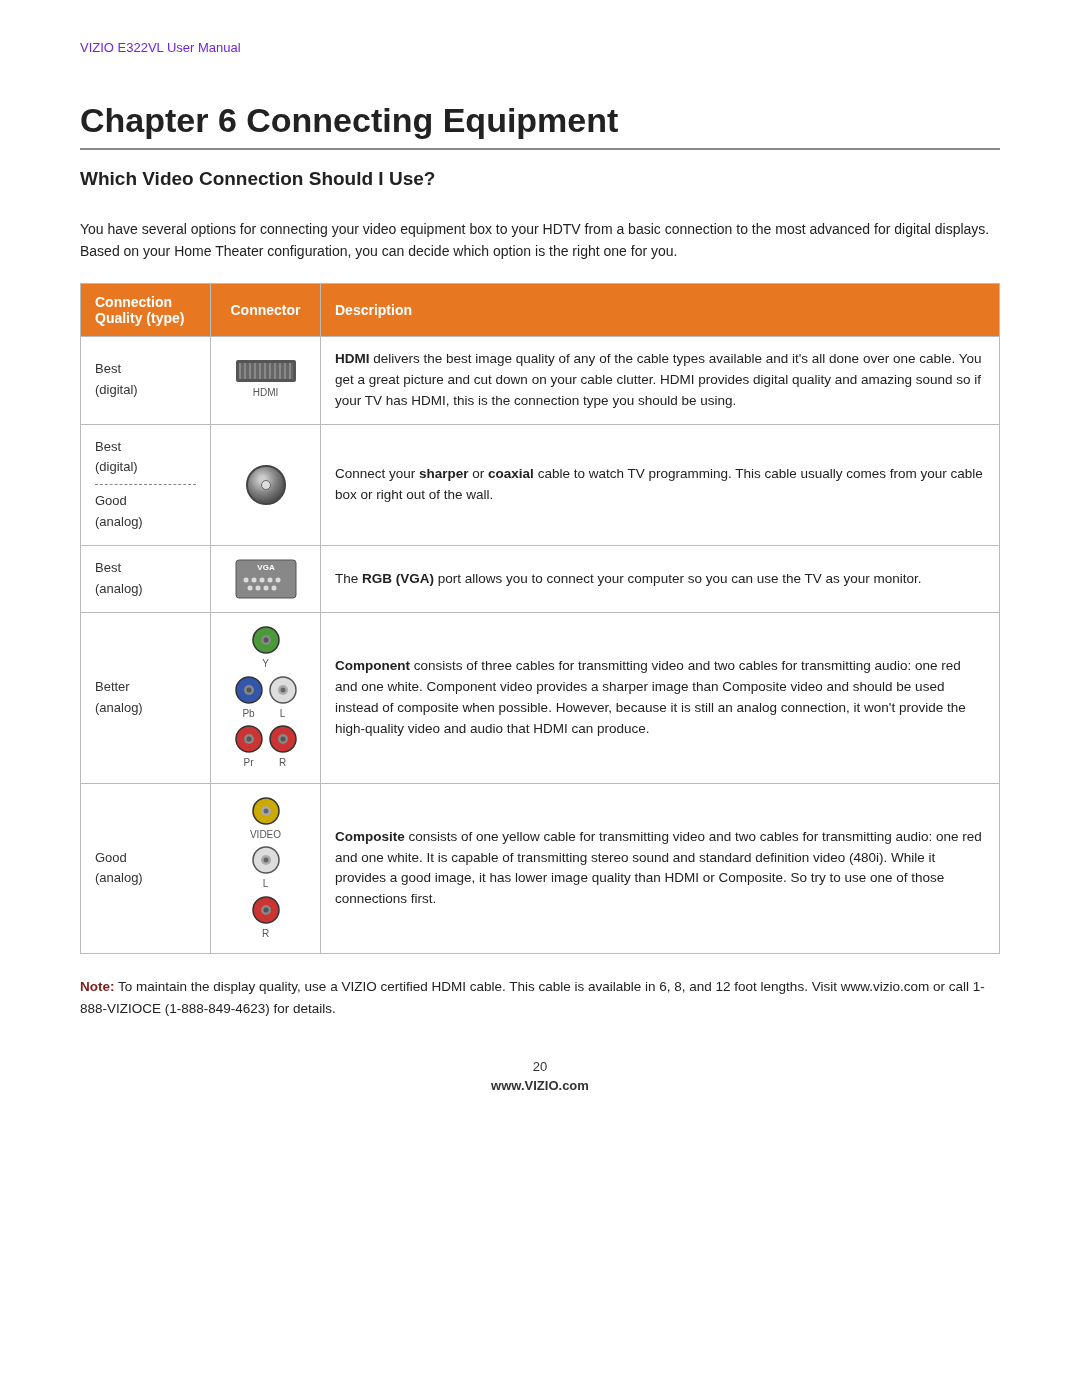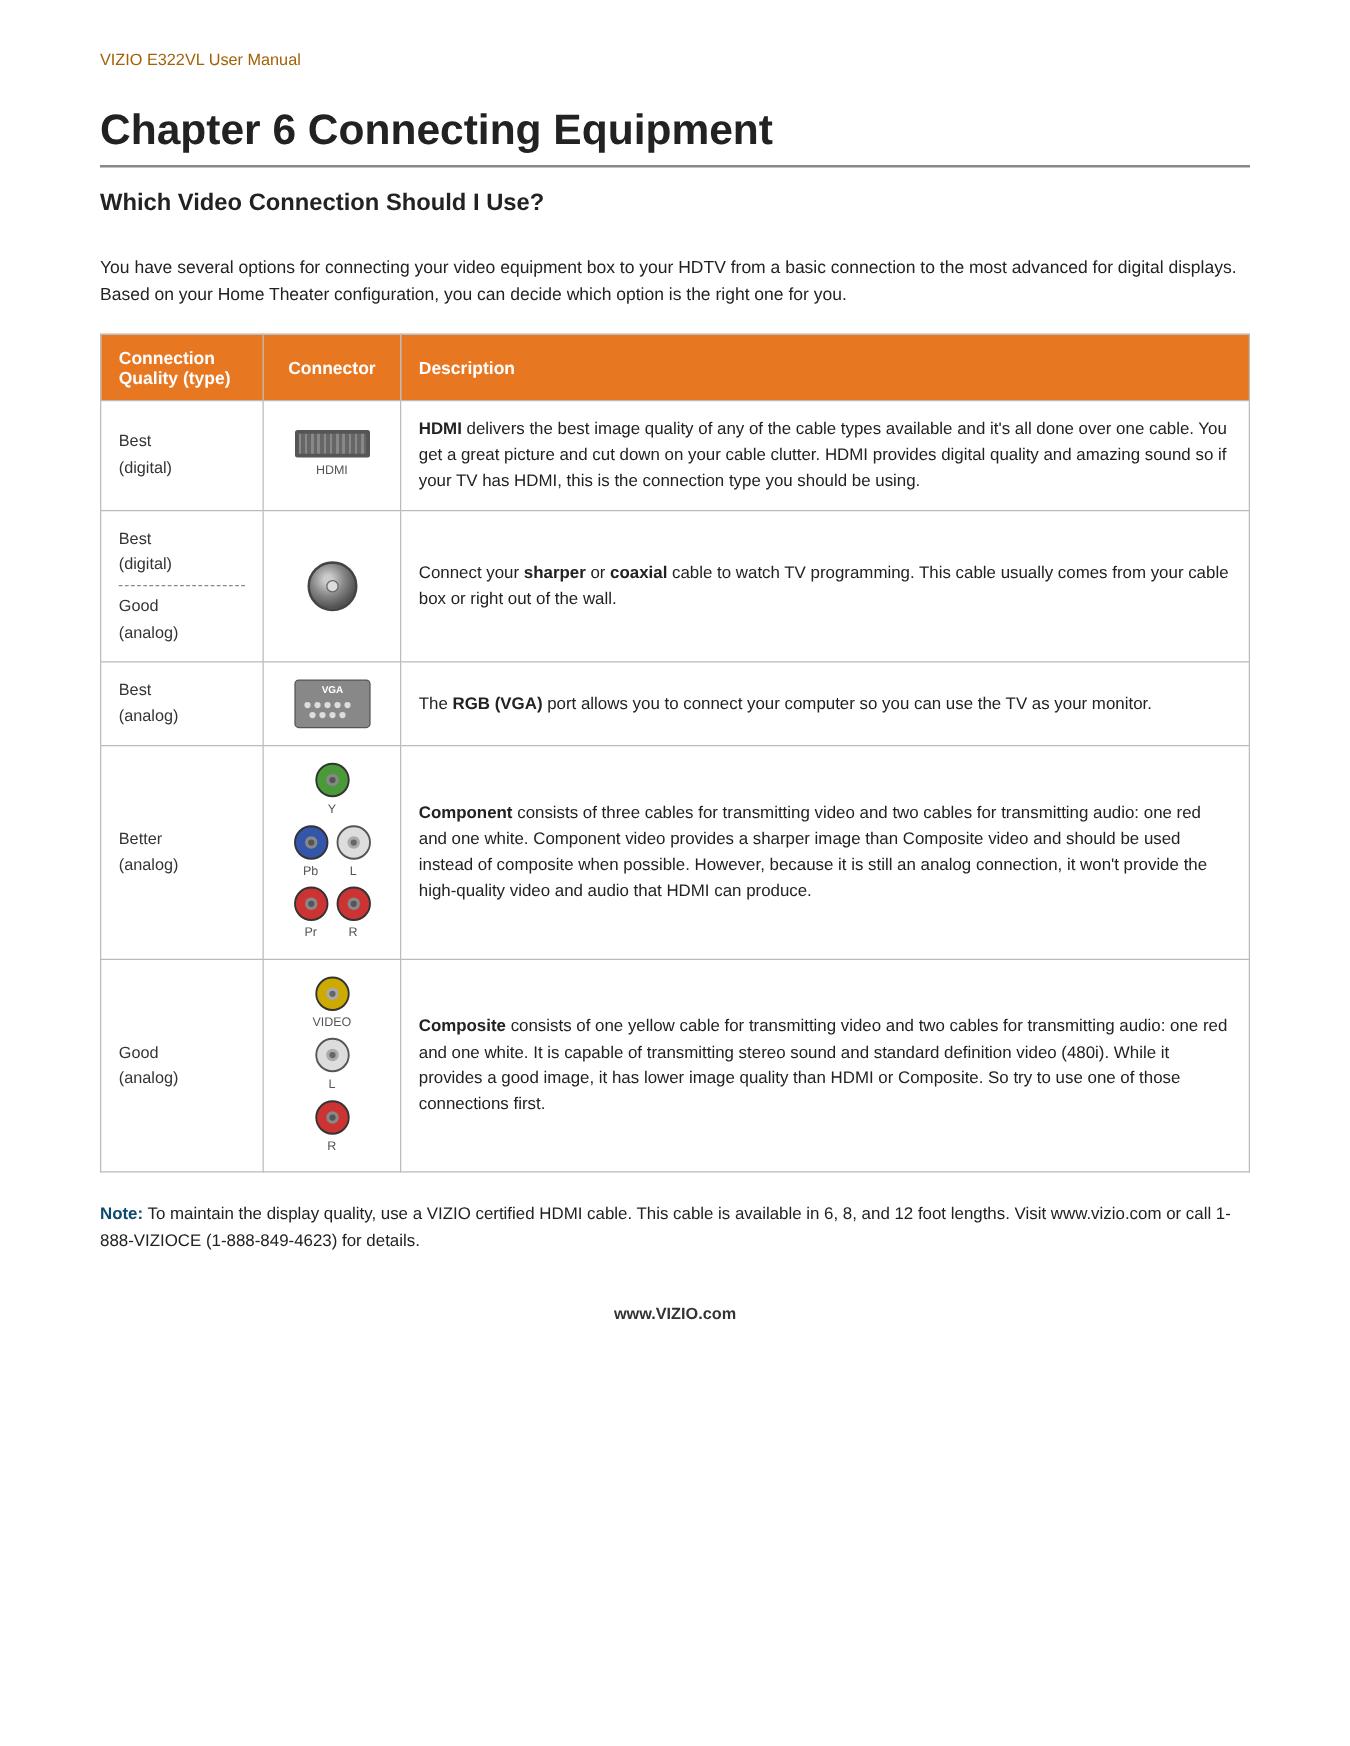--- a/index.html
+++ b/index.html
@@ -6,22 +6,22 @@
     body {
       font-family: Arial, sans-serif;
       background: #fff;
       color: #222;
       width: 1080px;
       min-height: 1397px;
       padding: 40px 80px;
     }
     .header-text {
       font-size: 13px;
-      color: #a16207;
-      margin-bottom: 30px;
+      color: #6d28d9;
+      margin-bottom: 46px;
     }
     .chapter-title {
       font-size: 34px;
       font-weight: bold;
       border-bottom: 2px solid #888;
       padding-bottom: 8px;
       margin-bottom: 18px;
     }
     .section-title {
       font-size: 19px;
@@ -142,21 +142,21 @@
       font-size: 8px;
       color: #444;
     }
     
     .note-text {
       font-size: 13.5px;
       line-height: 1.6;
       margin-bottom: 30px;
     }
     .note-text strong {
-      color: #0c4a6e;
+      color: #7f1d1d;
     }
     
     .footer {
       text-align: center;
       margin-top: 40px;
       font-size: 13px;
       color: #333;
     }
     .footer .page-num {
       margin-bottom: 4px;
@@ -351,14 +351,15 @@
     </tr>
   </tbody>
 </table>
 
 <div class="note-text">
   <strong>Note:</strong>
   <span>To maintain the display quality, use a VIZIO certified HDMI cable. This cable is available in 6, 8, and 12 foot lengths. Visit www.vizio.com or call 1-888-VIZIOCE (1-888-849-4623) for details.</span>
 </div>
 
 <div class="footer">
+  <div class="page-num">20</div>
   <div class="website">www.VIZIO.com</div>
 </div>
 
 </body></html>

